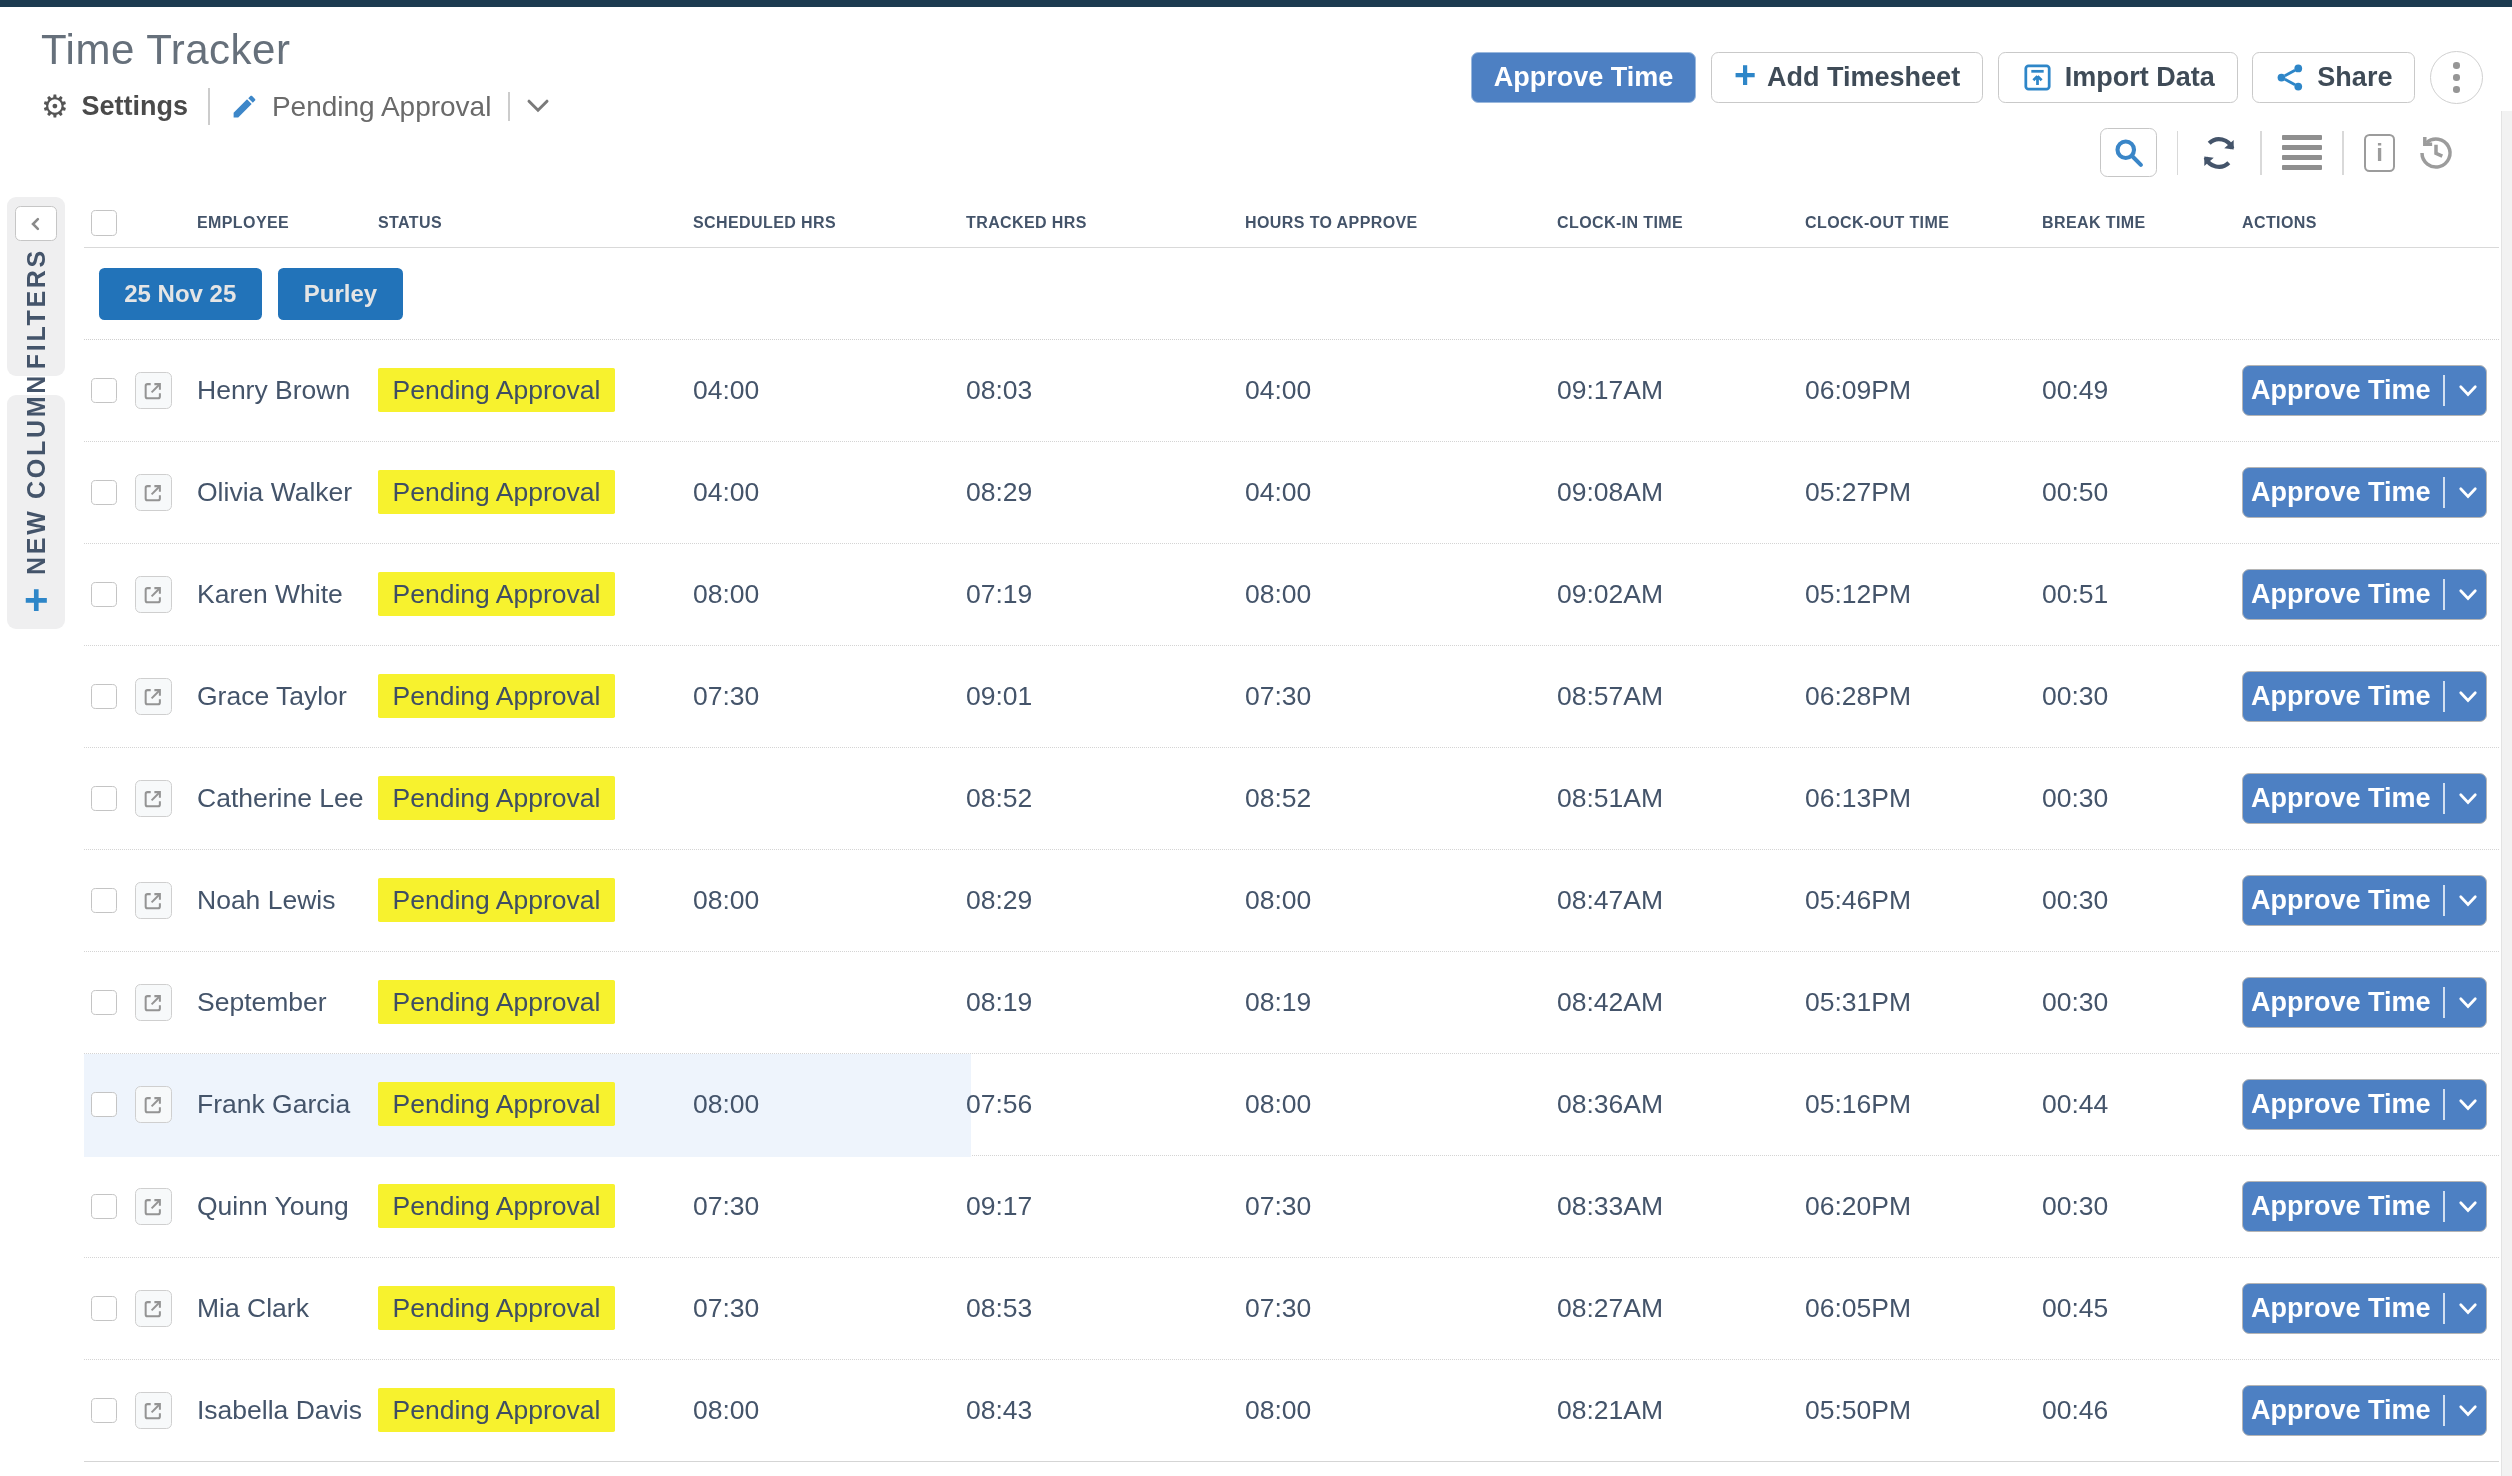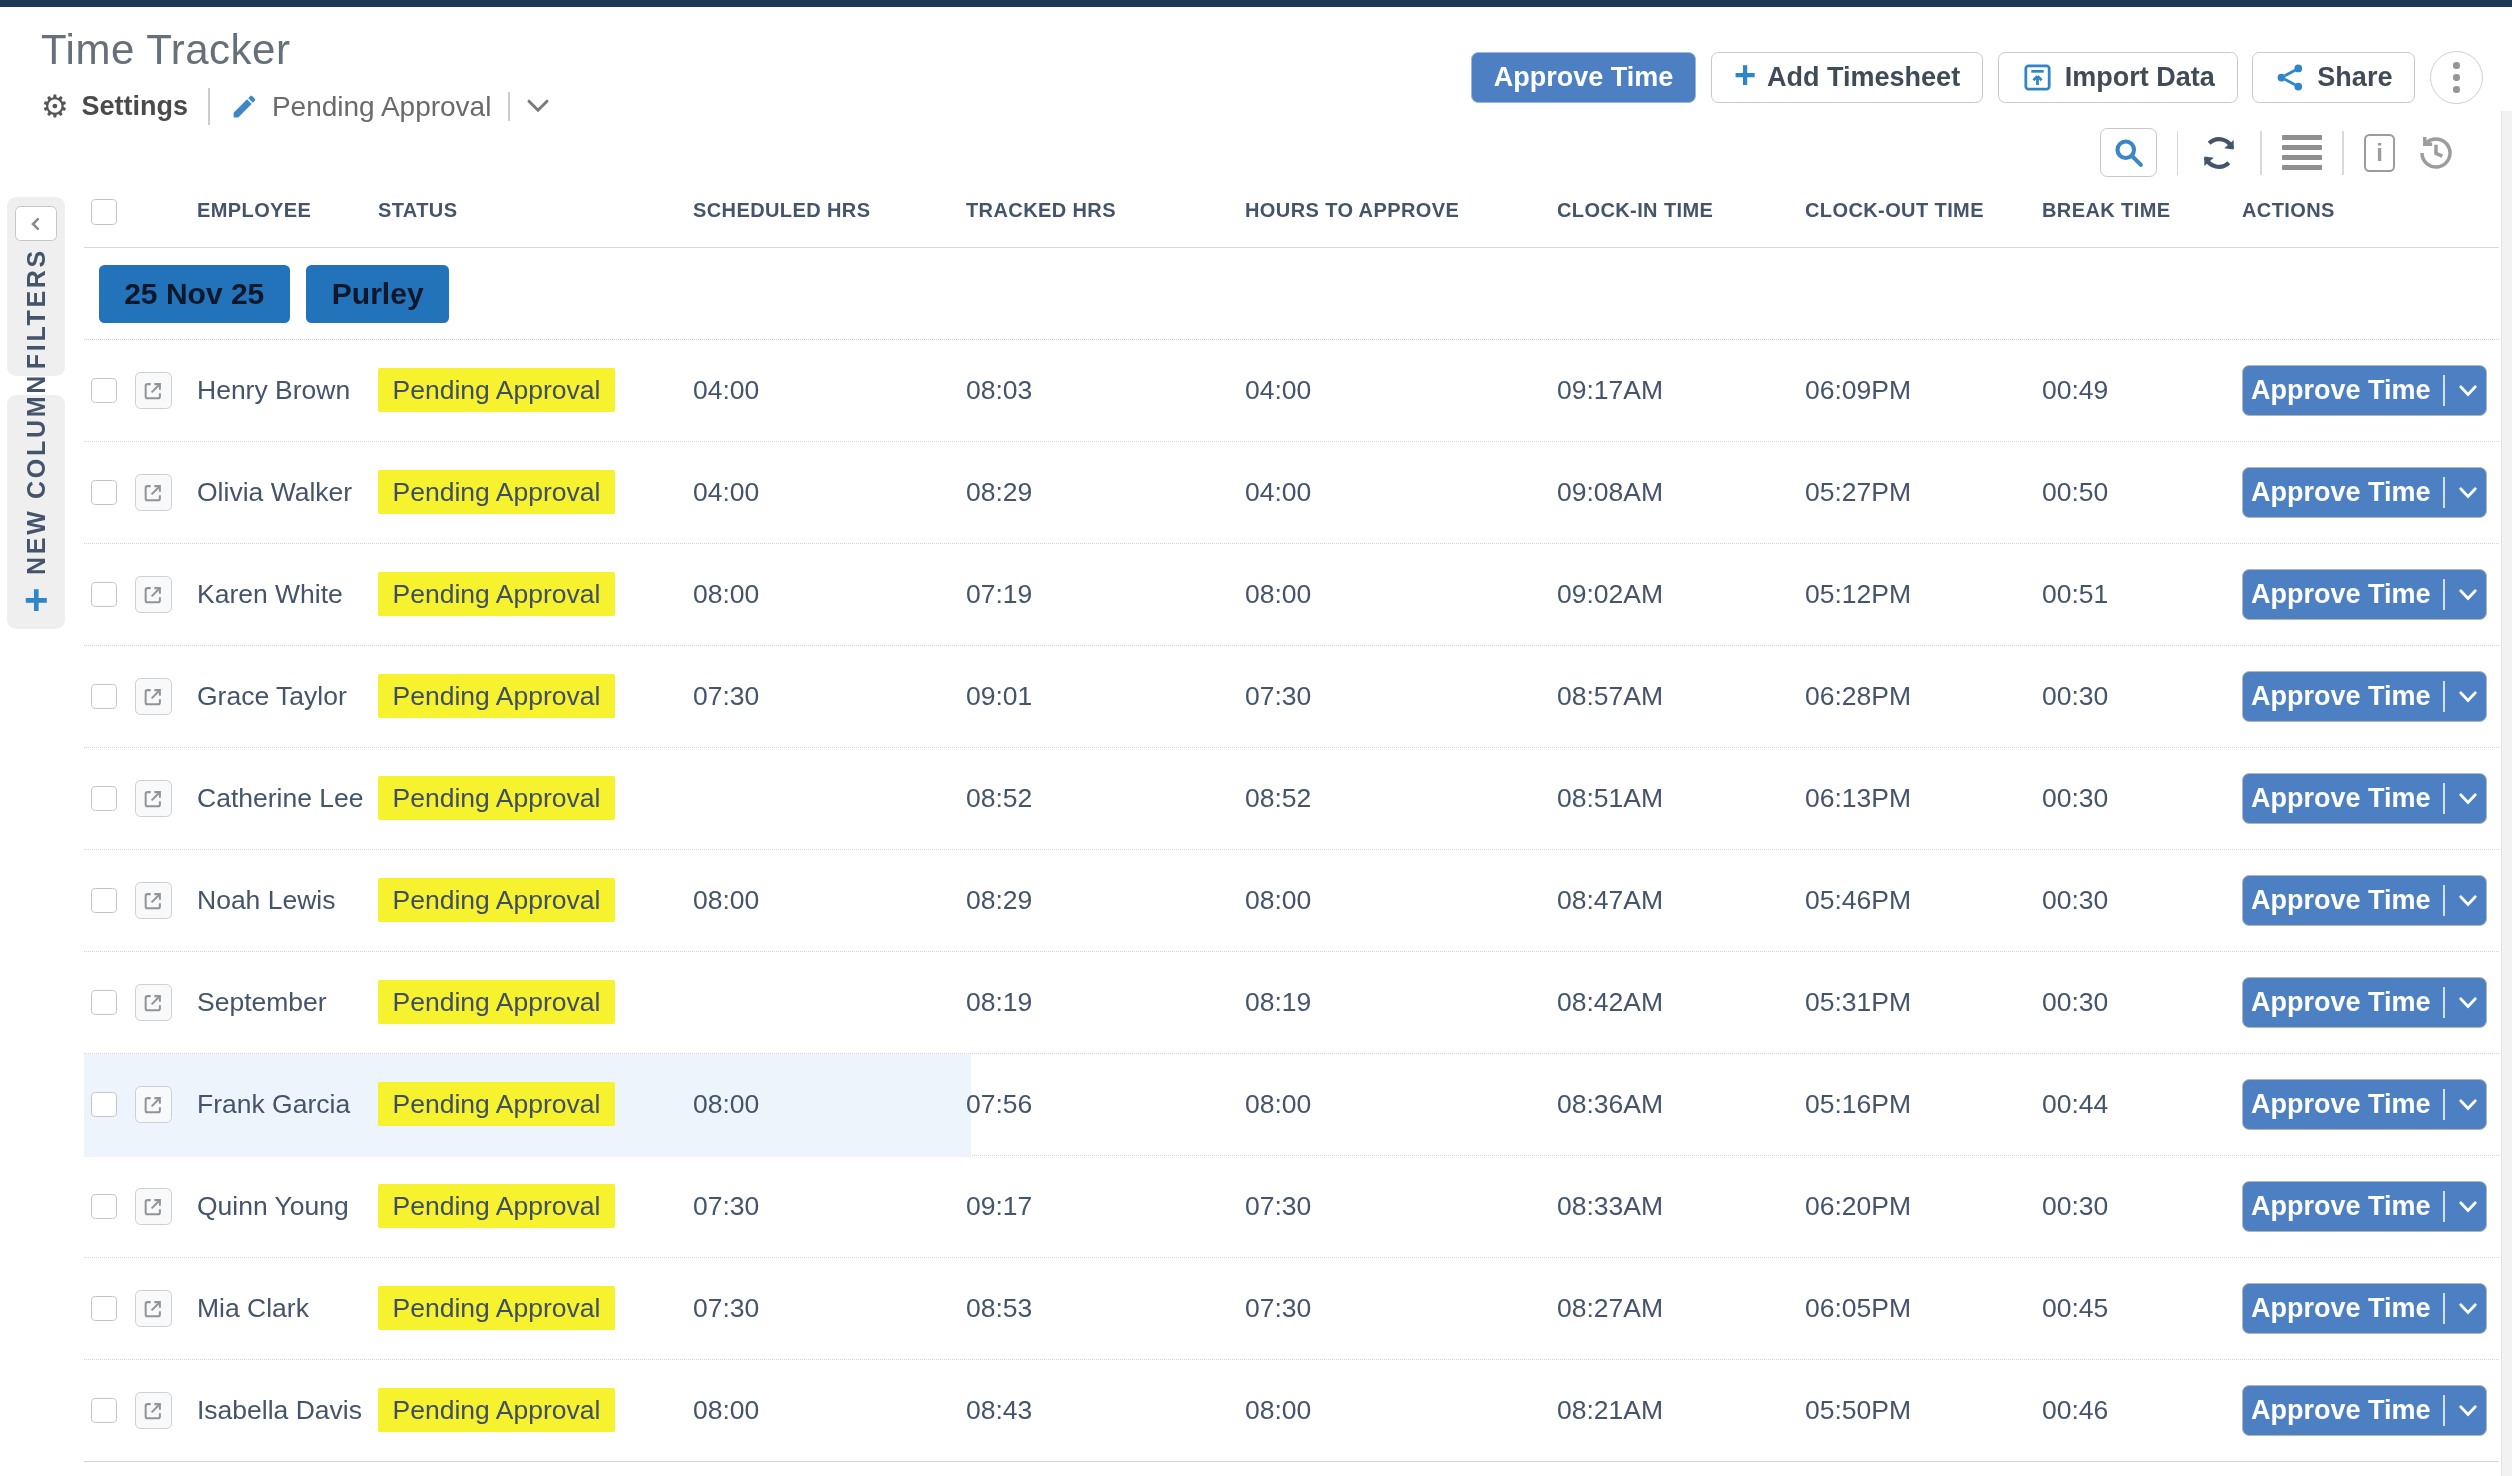--- a/index.html
+++ b/index.html
@@ -89,35 +89,35 @@
   .c-status { width: 315px; }
   .c-sched { width: 273px; }
   .c-tracked { width: 279px; }
   .c-approve { width: 312px; }
   .c-in { width: 248px; }
   .c-out { width: 237px; }
   .c-break { width: 200px; }
   .c-actions { flex: 1; }
 
   .thead {
-    display: flex; align-items: flex-start; height: 49px;
+    display: flex; align-items: center; height: 49px;
     border-bottom: 1.8px solid #d9d9d9;
-    font-size: 20px; font-weight: 600; color: #44546a; letter-spacing: 0.4px;
+    font-size: 16px; font-weight: 600; color: #44546a; letter-spacing: 0.4px;
   }
   .checkbox {
     width: 25.6px; height: 25.6px; border: 1.8px solid #c4c4c4; border-radius: 4.6px; background: #fff; cursor: pointer;
   }
 
   .chips-row {
     height: 92px; display: flex; align-items: center; gap: 16.4px; padding-left: 14.6px;
     border-bottom: 1.8px dotted #cfcfcf;
   }
   .chip {
-    background: var(--accent-blue, #2273b9); color: #0f172a;
-    font-size: 30px; font-weight: 600; padding: 12px 25.6px; border-radius: 5.5px; cursor: pointer;
+    background: var(--accent-blue, #2273b9); color: #e5e5e5;
+    font-size: 24px; font-weight: 600; padding: 12px 25.6px; border-radius: 5.5px; cursor: pointer;
   }
 
   .trow {
     position: relative; height: 102px; display: flex; align-items: center;
     border-bottom: 1.8px dotted #d4d4d4; font-size: 26.5px; color: #44546a;
   }
   .trow:last-child { border-bottom: 1.8px solid #d5d5d5; justify-content: flex-end; }
   .trow.highlighted::before {
     content: ""; position: absolute; left: 0; top: 0; bottom: -1.8px; width: 887px;
     background: var(--row-highlight, #eef4fc); z-index: 0;

